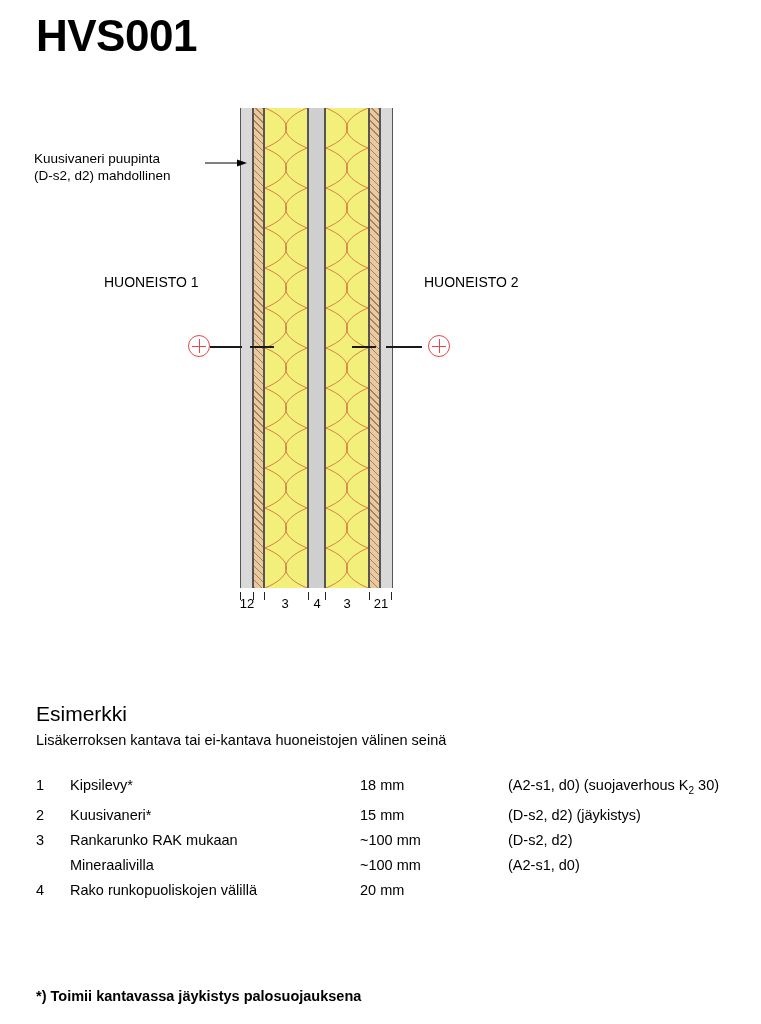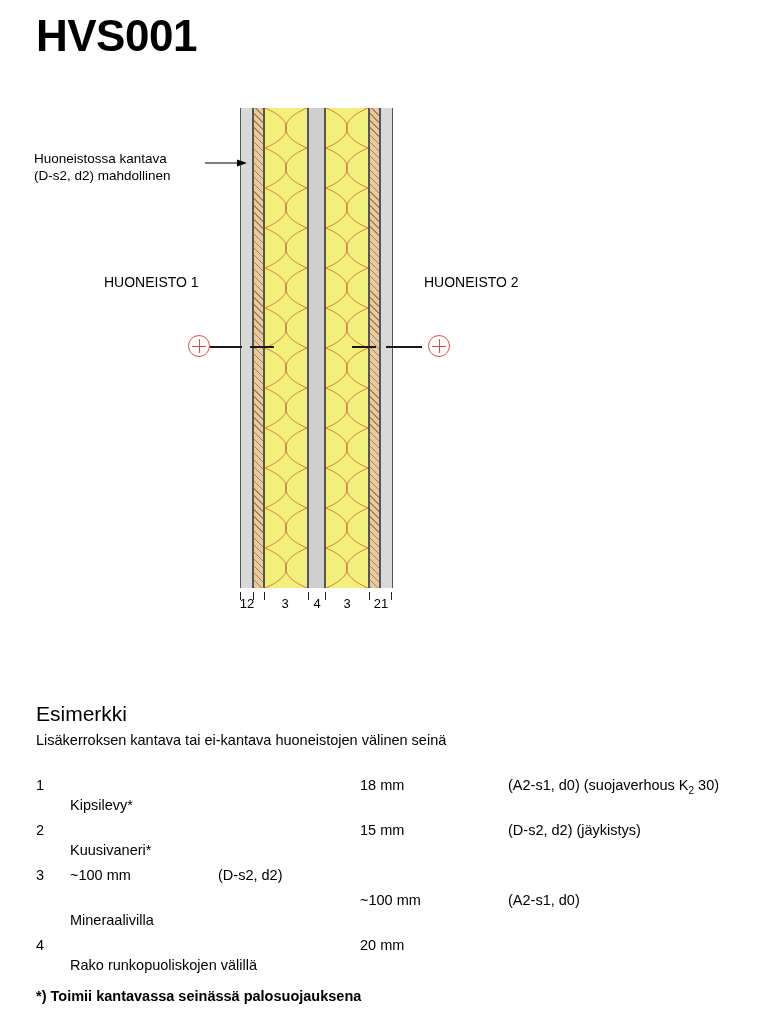--- a/index.html
+++ b/index.html
@@ -194,21 +194,21 @@
 
   #table {
     margin-top: 22px;
   }
   .row {
     display: flex;
     font-size: 14.5px;
     line-height: 25px;
   }
   .c-num { width: 34px; }
-  .c-name { width: 290px; margin-top: 20px; }
+  .c-name { width: 290px; }
   .c-thk { width: 104px; }
   .c-cls { flex: 1; white-space: nowrap; margin-left: 44px; }
 
   sub {
     font-size: 10px;
   }
 
   #footnote {
     position: absolute;
     left: 36px;
@@ -288,21 +288,21 @@
       </g>
     </svg>
     <div class="dimlabel" style="left:-6px;">12</div>
     <div class="dimlabel" style="left:32px;">3</div>
     <div class="dimlabel" style="left:64px;">4</div>
     <div class="dimlabel" style="left:94px;">3</div>
     <div class="dimlabel" style="left:128px;">21</div>
   </div>
 
   <div class="txt" id="lbl-surface">
-    <div>Huoneistossa kantava</div>
+    <div>Kuusivaneri puupinta</div>
     <div>(D-s2, d2) mahdollinen</div>
   </div>
   <svg id="leader" viewBox="0 0 42 10">
     <line x1="0" y1="5" x2="34" y2="5" stroke="#000" stroke-width="1.2"></line>
     <polygon points="42,5 32,1.5 32,8.5" fill="#000"></polygon>
   </svg>
 
   <div class="txt" id="lbl-h1">HUONEISTO 1</div>
   <div class="txt" id="lbl-h2">HUONEISTO 2</div>
 
@@ -327,31 +327,32 @@
       <div class="c-cls"><span>(A2-s1, d0) (suojaverhous K</span><sub>2</sub><span> 30)</span></div>
     </div>
     <div class="row">
       <div class="c-num">2</div>
       <div class="c-name">Kuusivaneri*</div>
       <div class="c-thk">15 mm</div>
       <div class="c-cls">(D-s2, d2) (jäykistys)</div>
     </div>
     <div class="row">
       <div class="c-num">3</div>
+      <div class="c-name">Rankarunko RAK mukaan</div>
       <div class="c-thk">~100 mm</div>
       <div class="c-cls">(D-s2, d2)</div>
     </div>
     <div class="row">
       <div class="c-num"></div>
       <div class="c-name">Mineraalivilla</div>
       <div class="c-thk">~100 mm</div>
       <div class="c-cls">(A2-s1, d0)</div>
     </div>
     <div class="row">
       <div class="c-num">4</div>
       <div class="c-name">Rako runkopuoliskojen välillä</div>
       <div class="c-thk">20 mm</div>
       <div class="c-cls"></div>
     </div>
   </div>
 </div>
 
-<div id="footnote">*) Toimii kantavassa seinässä palosuojauksena</div>
+<div id="footnote">*) Toimii kantavassa jäykistys palosuojauksena</div>
 
 </body></html>

